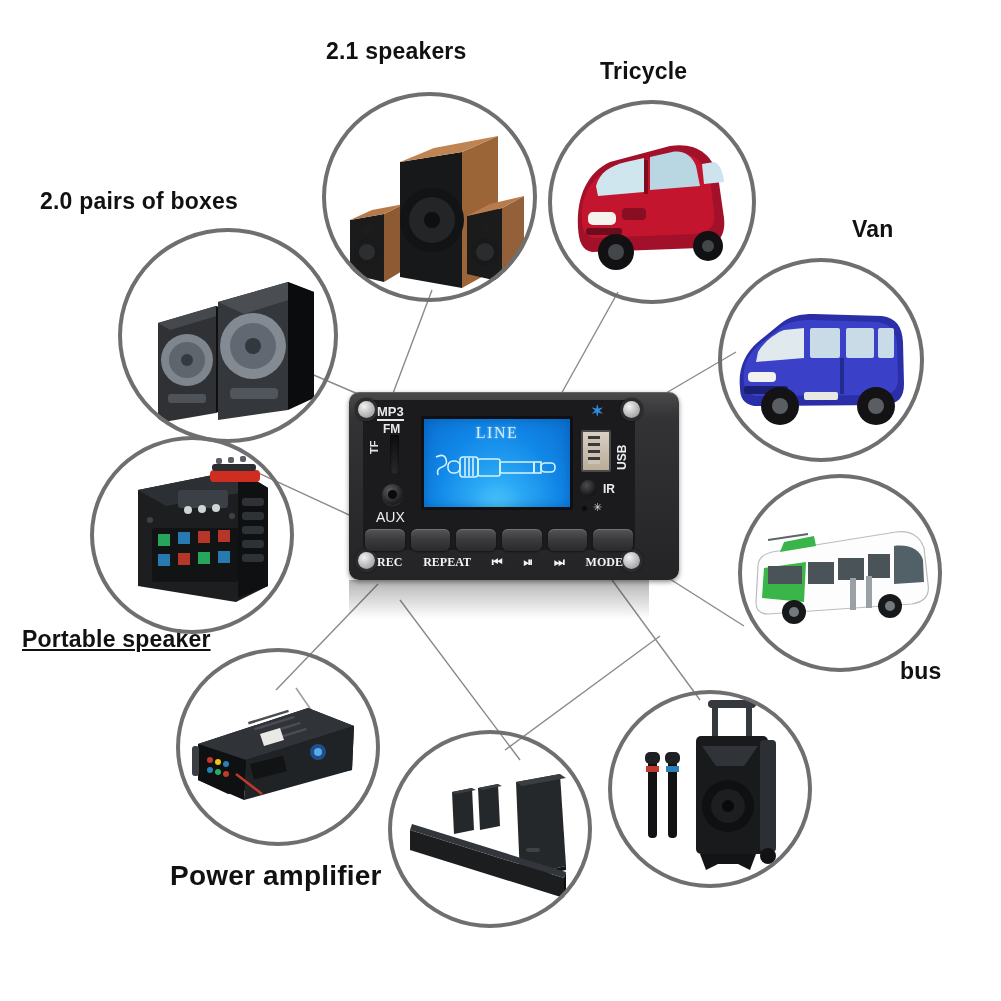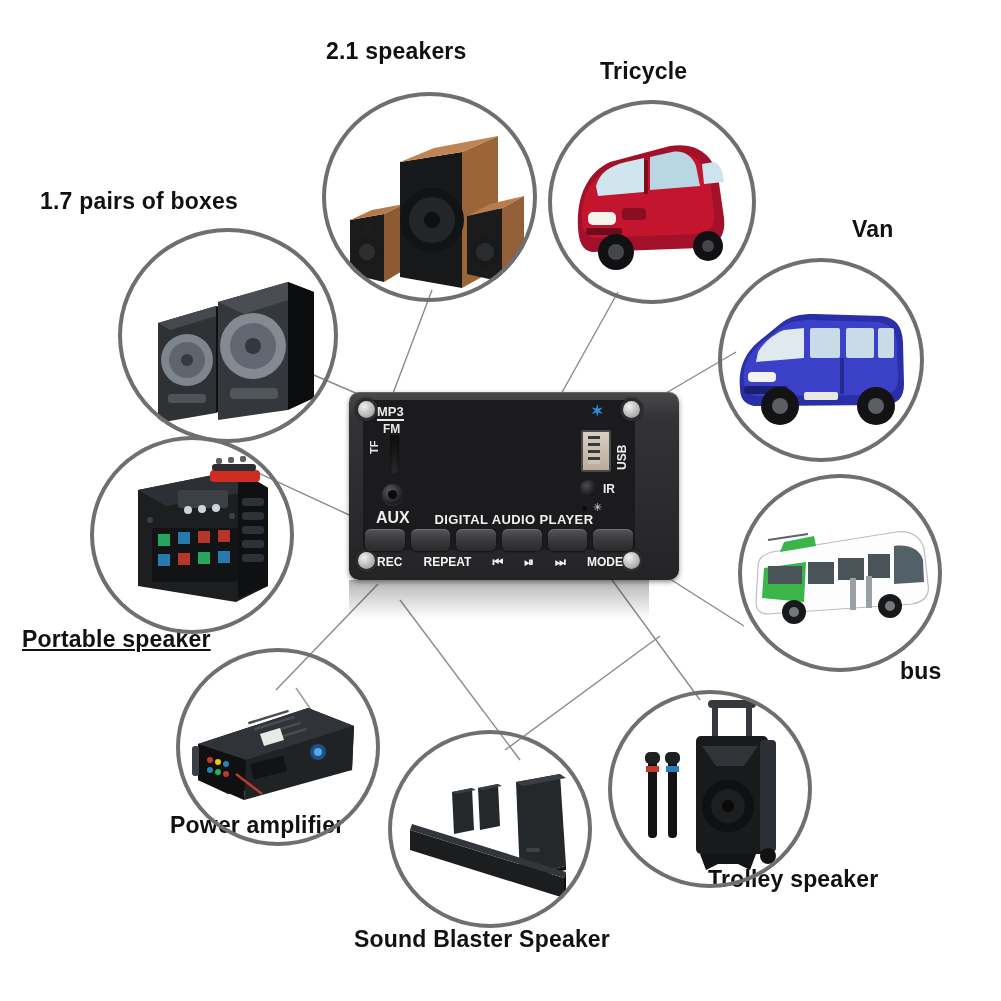--- a/index.html
+++ b/index.html
@@ -76,21 +76,21 @@
     position:absolute;left:41px;top:43px;width:9px;height:40px;
     background:linear-gradient(180deg,#0d0d0e,#2a2a2c);
     border-radius:2px;box-shadow:inset 0 0 3px #000;
   }
   #auxjack{
     position:absolute;left:33px;top:92px;width:21px;height:21px;border-radius:50%;
     background:radial-gradient(circle at 38% 33%,#5c5c5e,#232325 62%,#0b0b0c 100%);
     box-shadow:0 1px 1px rgba(255,255,255,.12);
   }
   #auxjack:after{content:"";position:absolute;left:6px;top:6px;width:9px;height:9px;border-radius:50%;background:#0a0a0b;}
-  .auxlab{position:absolute;left:27px;top:117px;font-size:16px;font-weight:bold;color:#ededed;}
+  .auxlab{position:absolute;left:27px;top:117px;font-size:14px;font-weight:normal;color:#ededed;}
   .usbport{
     position:absolute;left:232px;top:38px;width:26px;height:38px;
     background:linear-gradient(180deg,#d9cfc2,#b9ac9a);
     border:2px solid #4a4a4a;border-radius:2px;
   }
   .usbport:after{
     content:"";position:absolute;left:5px;top:4px;width:12px;height:28px;
     background:repeating-linear-gradient(180deg,#3a3a3a 0 3px,#cdc2b4 3px 7px);
   }
   .usblab{
@@ -111,21 +111,21 @@
   }
   .btnrow{position:absolute;left:16px;top:137px;width:268px;display:flex;gap:6px;}
   .btn{
     flex:1;height:22px;border-radius:6px;
     background:linear-gradient(180deg,#555557 0%,#3c3c3e 45%,#2a2a2c 100%);
     box-shadow:inset 0 1px 0 rgba(255,255,255,.18), 0 1px 2px rgba(0,0,0,.5);
   }
   .lblrow{
     position:absolute;left:28px;top:163px;width:246px;
     display:flex;align-items:center;justify-content:space-between;
-    font-size:12px;font-weight:bold;color:#f4f4f4;
+    font-size:12px;font-weight:bold;color:#f4f4f4;font-family:Liberation Serif, serif;
   }
   #reflection{
     position:absolute;left:349px;top:580px;width:300px;height:46px;
     overflow:hidden;opacity:.42;
     -webkit-mask-image:linear-gradient(180deg,rgba(0,0,0,.85),rgba(0,0,0,0) 85%);
     mask-image:linear-gradient(180deg,rgba(0,0,0,.85),rgba(0,0,0,0) 85%);
   }
   #reflection .rf{
     position:absolute;left:0;top:-150px;width:300px;height:188px;
     transform:scaleY(-1);transform-origin:center 150px;
@@ -144,21 +144,21 @@
       <line x1="620" y1="420" x2="736" y2="352"></line>
       <line x1="640" y1="560" x2="744" y2="626"></line>
       <line x1="612" y1="580" x2="700" y2="700"></line>
       <line x1="660" y1="636" x2="505" y2="750"></line>
       <line x1="400" y1="600" x2="520" y2="760"></line>
       <line x1="378" y1="584" x2="276" y2="690"></line>
       <line x1="360" y1="520" x2="252" y2="470"></line>
     </g>
   </svg>
 
-  <div class="lbl" style="left:40px;top:188px;font-size:23px;">1.7 pairs of boxes</div>
+  <div class="lbl" style="left:40px;top:188px;font-size:23px;">2.0 pairs of boxes</div>
   <div class="node" style="left:118px;top:228px;width:220px;height:215px;">
     <div class="art">
       <svg viewBox="0 0 220 215" width="220" height="215">
         <g>
           <polygon points="40,195 40,95 98,78 98,185" fill="#2f3134"></polygon>
           <polygon points="40,95 98,78 112,84 52,102" fill="#45484c"></polygon>
           <polygon points="98,78 98,185 112,178 112,84" fill="#0e0f10"></polygon>
           <circle cx="69" cy="132" r="26" fill="#7e858c"></circle>
           <circle cx="69" cy="132" r="18" fill="#5e656c"></circle>
           <circle cx="69" cy="132" r="6" fill="#343a40"></circle>
@@ -273,21 +273,20 @@
           <circle cx="56" cy="138" r="5" fill="#74797e"></circle>
           <circle cx="152" cy="132" r="12" fill="#17181a"></circle>
           <circle cx="152" cy="132" r="5" fill="#74797e"></circle>
           <path d="M30 66 L70 60" stroke="#5d656a" stroke-width="2" fill="none"></path>
         </g>
       </svg>
     </div>
     <div class="ring"></div>
   </div>
 
-  <div class="lbl" style="left:708px;top:866px;font-size:23px;">Trolley speaker</div>
   <div class="node" style="left:608px;top:690px;width:204px;height:198px;">
     <div class="art">
       <svg viewBox="0 0 204 198" width="204" height="198">
         <g>
           <rect x="40" y="68" width="9" height="80" rx="4" fill="#121214"></rect>
           <rect x="37" y="62" width="15" height="12" rx="5" fill="#1f2023"></rect>
           <rect x="38" y="76" width="13" height="6" fill="#c0392b"></rect>
           <rect x="60" y="68" width="9" height="80" rx="4" fill="#121214"></rect>
           <rect x="57" y="62" width="15" height="12" rx="5" fill="#1f2023"></rect>
           <rect x="58" y="76" width="13" height="6" fill="#2980b9"></rect>
@@ -301,21 +300,20 @@
           <circle cx="120" cy="116" r="17" fill="#1c1e20"></circle>
           <circle cx="120" cy="116" r="6" fill="#0a0a0b"></circle>
           <path d="M92 164 L148 164 L142 180 L130 174 L110 174 L98 180 Z" fill="#131416"></path>
           <circle cx="160" cy="166" r="8" fill="#121214"></circle>
         </g>
       </svg>
     </div>
     <div class="ring"></div>
   </div>
 
-  <div class="lbl" style="left:354px;top:926px;font-size:23px;">Sound Blaster Speaker</div>
   <div class="node" style="left:388px;top:730px;width:204px;height:198px;">
     <div class="art">
       <svg viewBox="0 0 204 198" width="204" height="198">
         <g>
           <polygon points="128,52 172,44 178,136 132,146" fill="#25282b"></polygon>
           <polygon points="128,52 172,44 178,48 134,56" fill="#3a3e42"></polygon>
           <polygon points="132,146 178,136 178,140 132,150" fill="#141516"></polygon>
           <rect x="138" y="118" width="14" height="4" rx="2" fill="#3d4246"></rect>
           <polygon points="64,62 84,58 86,100 66,104" fill="#25282b"></polygon>
           <polygon points="64,62 84,58 88,60 68,64" fill="#3a3e42"></polygon>
@@ -323,21 +321,21 @@
           <polygon points="90,58 110,54 114,56 94,60" fill="#3a3e42"></polygon>
           <polygon points="22,100 176,148 176,168 22,120" fill="#1b1d1f"></polygon>
           <polygon points="22,100 176,148 178,142 24,94" fill="#32363a"></polygon>
           <polygon points="176,148 176,168 178,162 178,142" fill="#0d0e0f"></polygon>
         </g>
       </svg>
     </div>
     <div class="ring"></div>
   </div>
 
-  <div class="lbl" style="left:170px;top:812px;font-size:23px;">Power amplifier</div>
+  <div class="lbl" style="left:170px;top:860px;font-size:28px;">Power amplifier</div>
   <div class="node" style="left:176px;top:648px;width:204px;height:198px;">
     <div class="art">
       <svg viewBox="0 0 204 198" width="204" height="198">
         <g>
           <path d="M120 40 L142 72" stroke="#9aa0a6" stroke-width="1.6" fill="none"></path>
           <polygon points="22,96 132,60 178,78 176,122 52,146 22,132" fill="#191b1d"></polygon>
           <polygon points="22,96 132,60 178,78 70,112" fill="#303338"></polygon>
           <polygon points="70,112 178,78 176,122 68,152" fill="#202326"></polygon>
           <polygon points="22,96 70,112 68,152 22,132" fill="#0f1011"></polygon>
           <g fill="#4a4e53">
@@ -422,30 +420,46 @@
     <div class="screw" id="scr-br"></div>
 
     <div class="mp3lab">MP3</div>
     <div class="fmlab">FM</div>
     <div class="tflab">TF</div>
     <div id="tfslot"></div>
 
     <div id="auxjack"></div>
     <div class="auxlab">AUX</div>
 
+    <div id="lcd">
+      <div id="lcdLine">LINE</div>
+      <svg width="146" height="60" viewBox="0 0 146 60" style="position:absolute;left:0;top:24px;">
+        <g stroke="#d6f2ff" stroke-width="1.6" fill="none">
+          <path d="M12 14 q8 -4 10 2 q2 6 -4 8 q-6 2 -4 8"></path>
+          <rect x="24" y="18" width="12" height="12" rx="5"></rect>
+          <rect x="36" y="14" width="18" height="20" rx="3"></rect>
+          <line x1="41" y1="15" x2="41" y2="33"></line>
+          <line x1="45" y1="15" x2="45" y2="33"></line>
+          <line x1="49" y1="15" x2="49" y2="33"></line>
+          <rect x="54" y="16" width="22" height="17" rx="2"></rect>
+          <rect x="76" y="19" width="34" height="11" rx="2"></rect>
+          <rect x="110" y="19" width="7" height="11"></rect>
+          <rect x="117" y="20" width="14" height="9" rx="4"></rect>
+        </g>
+      </svg>
+    </div>
 
     <div class="btlab">✶</div>
     <div class="usbport"></div>
     <div class="usblab">USB</div>
     <div id="irjack"></div>
     <div class="irlab">IR</div>
     <div class="micdot"></div>
     <div class="miclab">✳</div>
 
-    <div class="dap">DIGITAL AUDIO PLAYER</div>
 
     <div class="btnrow">
       <div class="btn"></div>
       <div class="btn"></div>
       <div class="btn"></div>
       <div class="btn"></div>
       <div class="btn"></div>
       <div class="btn"></div>
     </div>
 

